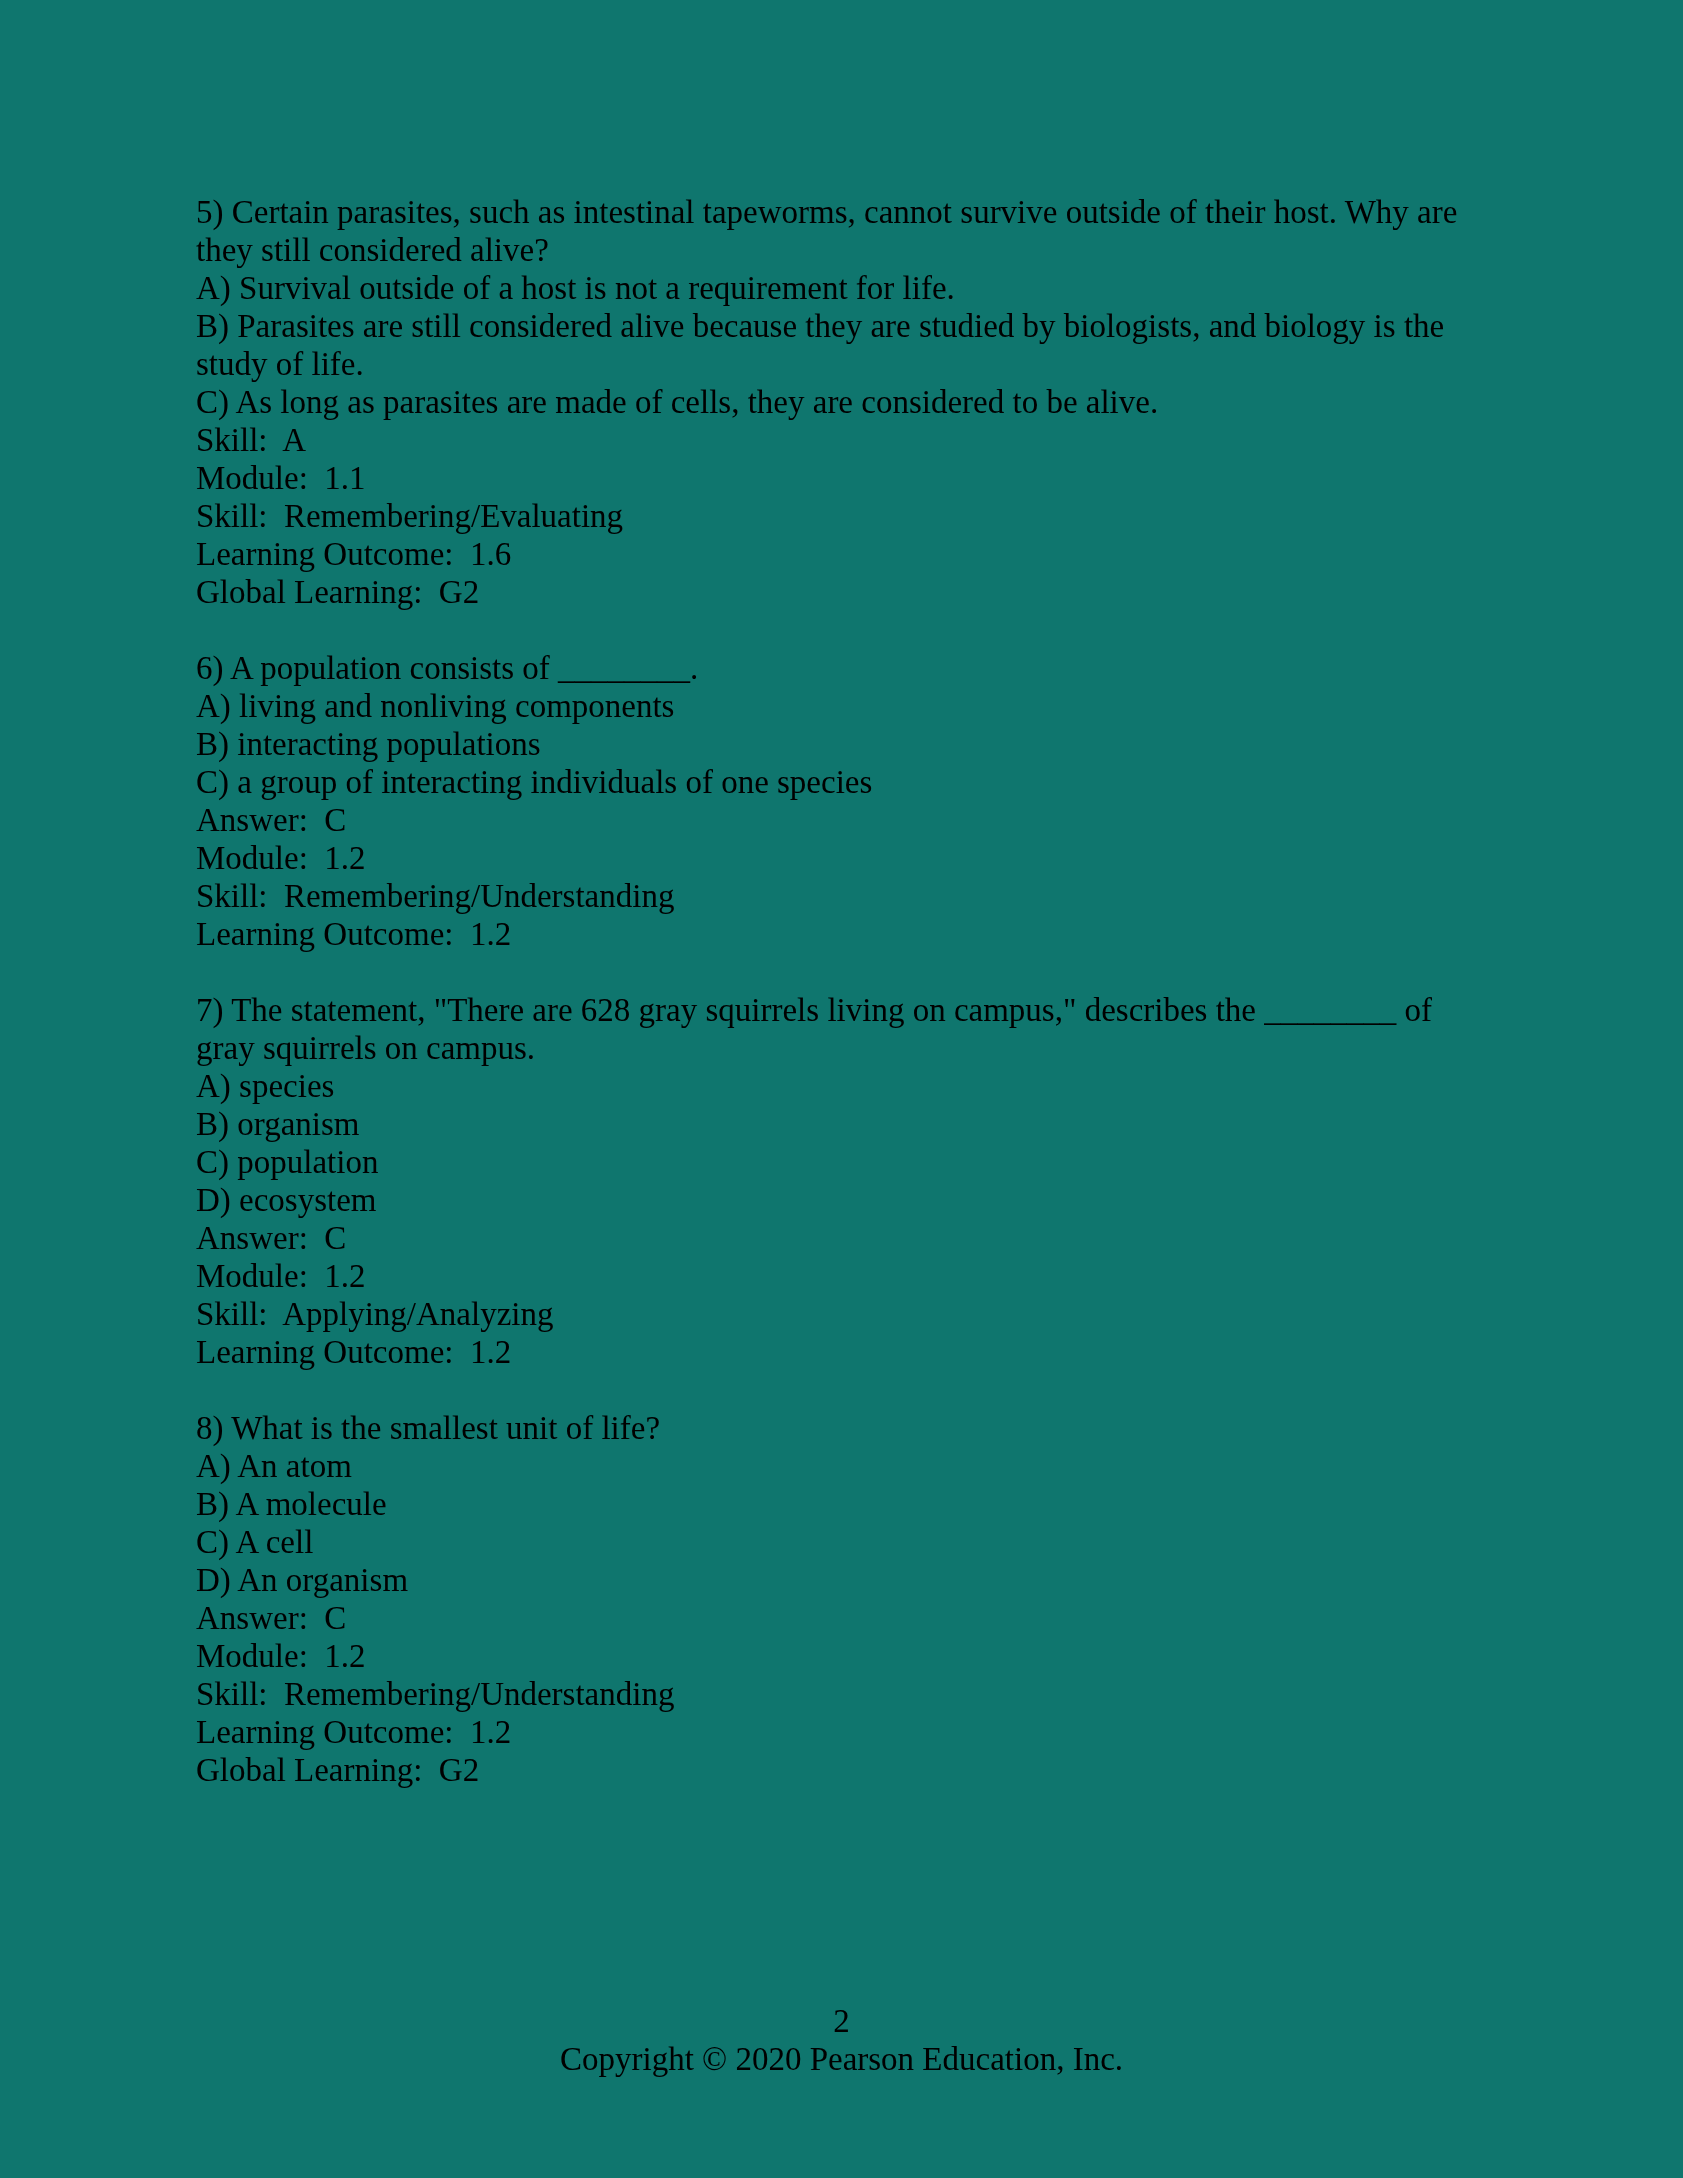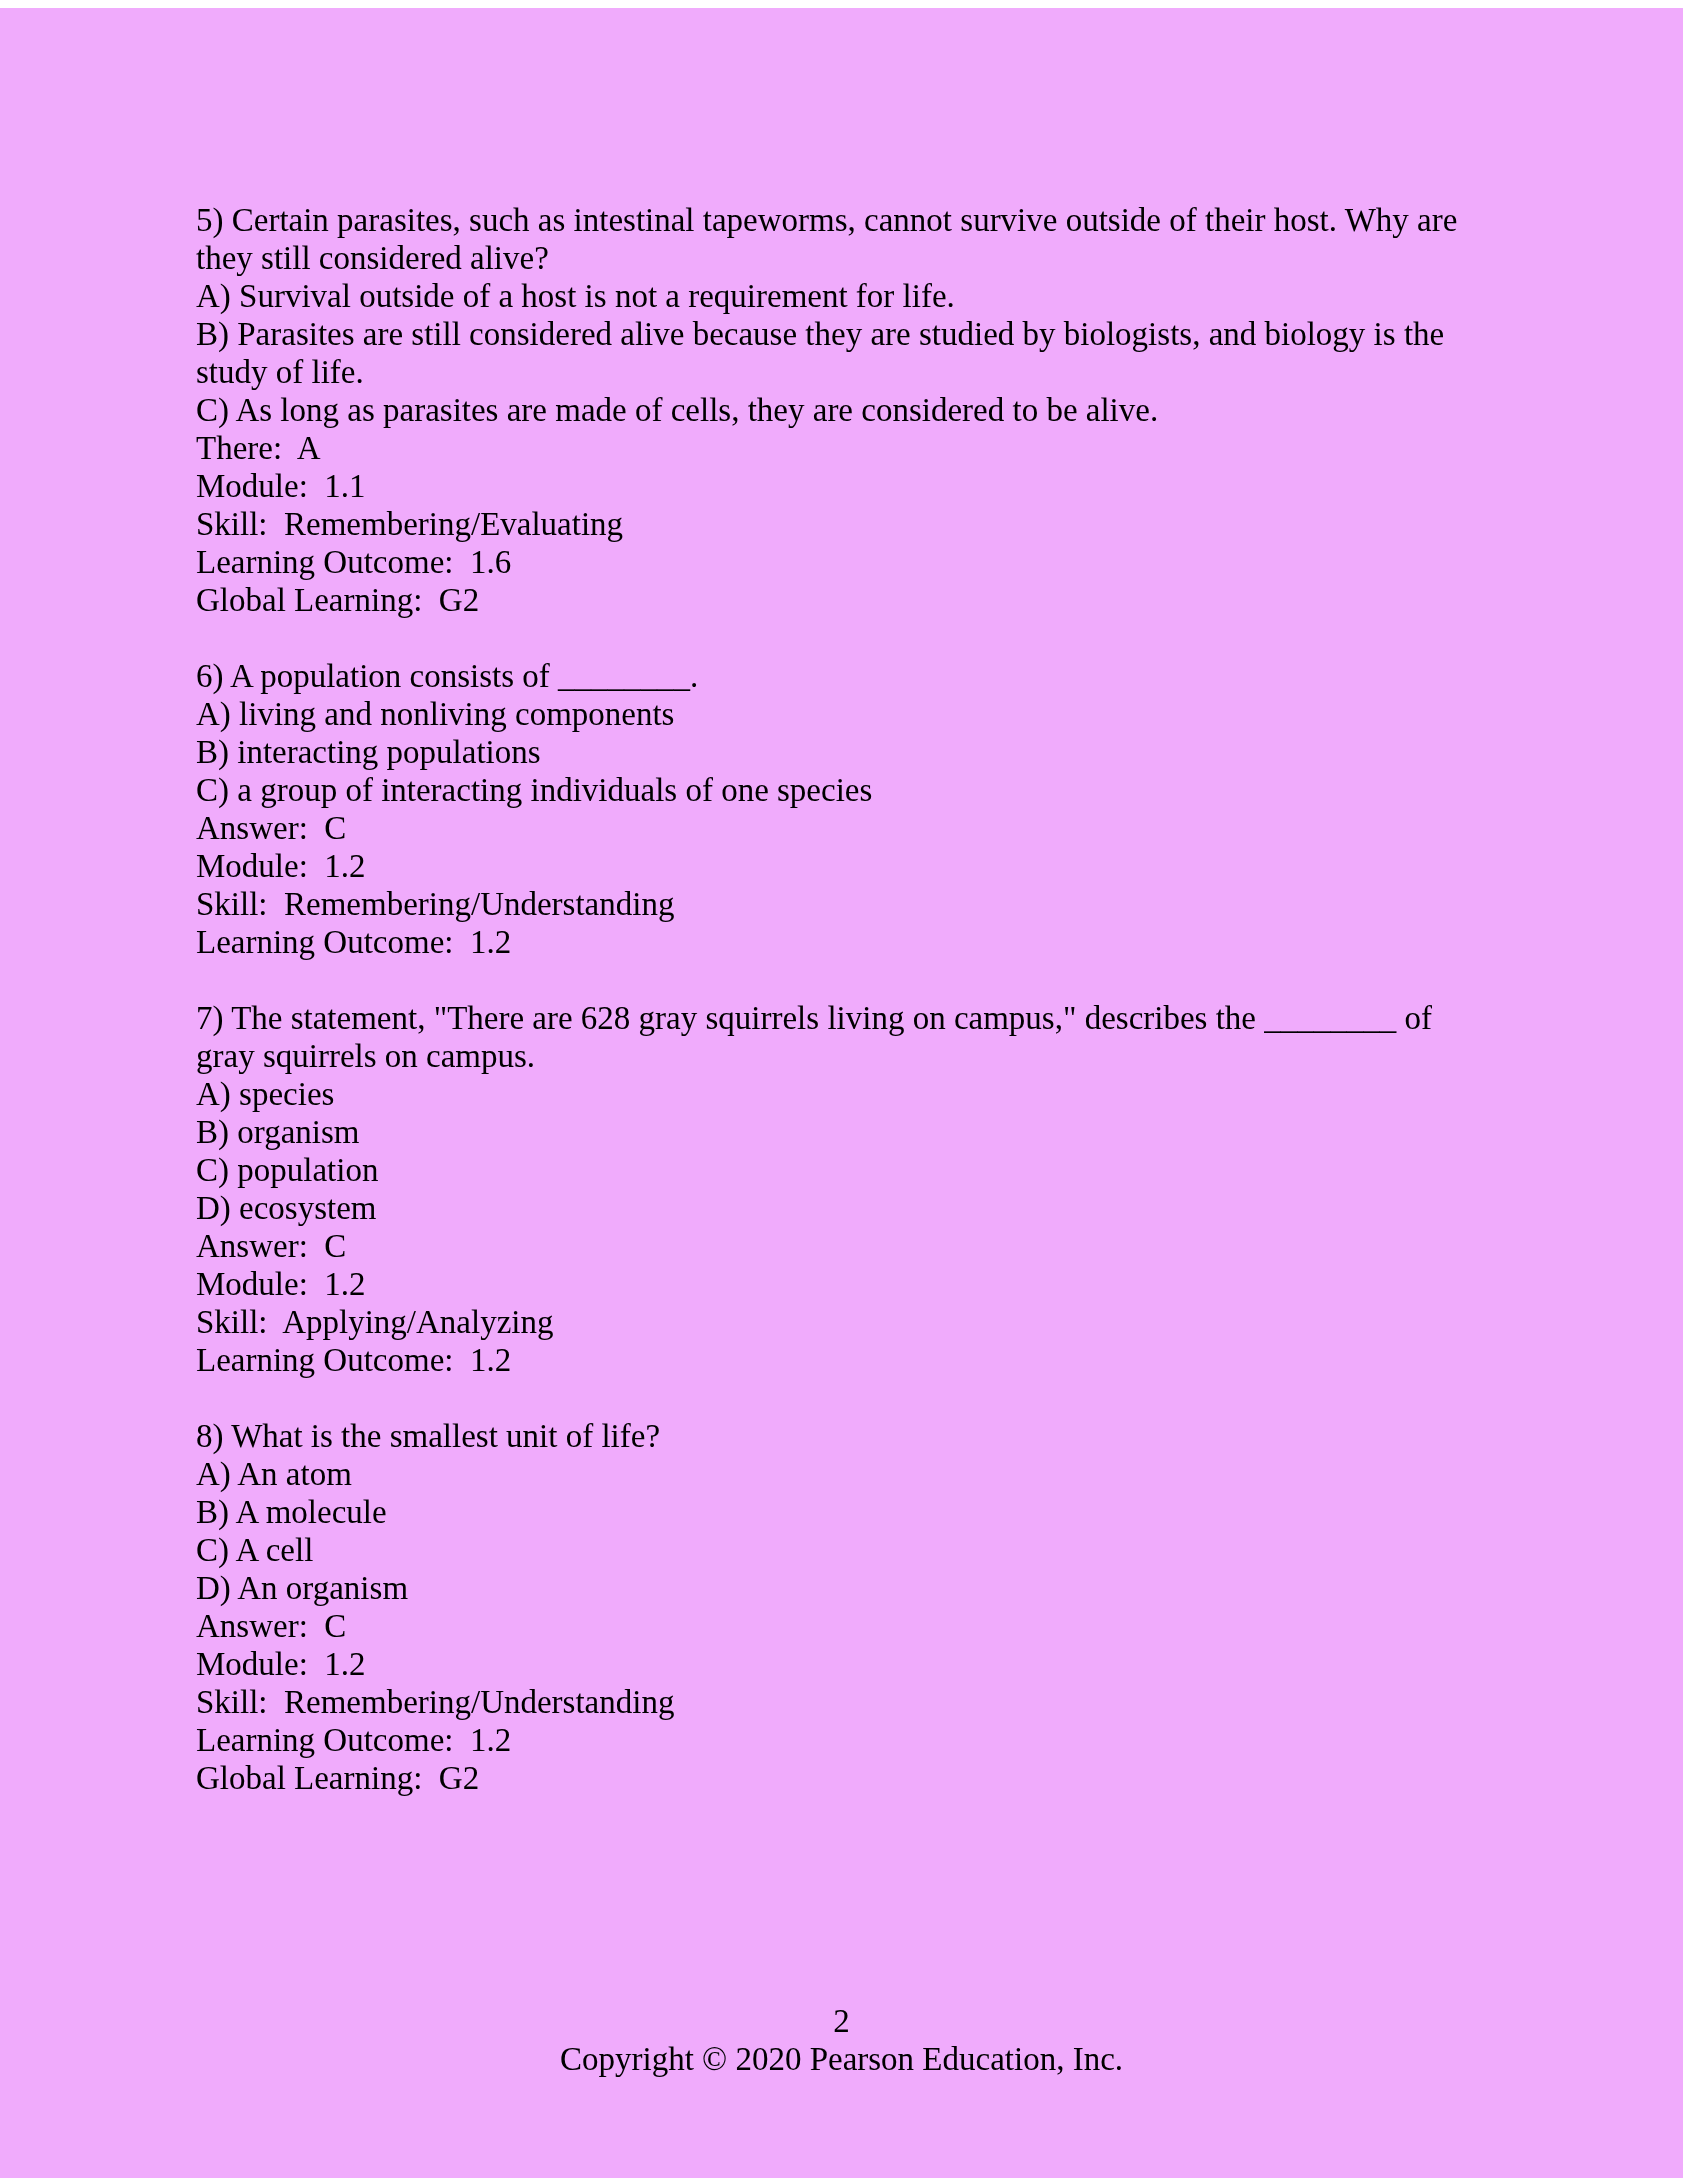--- a/index.html
+++ b/index.html
@@ -11,22 +11,21 @@
   body {
     position: relative;
     font-family: "Liberation Serif", "DejaVu Serif", serif;
     font-size: 33px;
     line-height: 38px;
     color: #000000;
   }
   .page {
     position: absolute;
     inset: 0;
-    background: #f0abfc;
-    margin-top: 8px;
+    background: #0f766e;
   }
   .content {
     position: absolute;
     left: 196px;
     top: 193px;
     width: 1292px;
   }
   .question {
     margin-bottom: 38px;
   }
@@ -45,21 +44,21 @@
 <body>
 
 <div class="page">
   <div class="content">
 
     <div class="question">
       <p class="line">5) Certain parasites, such as intestinal tapeworms, cannot survive outside of their host. Why are they still considered alive?</p>
       <p class="line">A) Survival outside of a host is not a requirement for life.</p>
       <p class="line">B) Parasites are still considered alive because they are studied by biologists, and biology is the study of life.</p>
       <p class="line">C) As long as parasites are made of cells, they are considered to be alive.</p>
-      <p class="line">There:  A</p>
+      <p class="line">Skill:  A</p>
       <p class="line">Module:  1.1</p>
       <p class="line">Skill:  Remembering/Evaluating</p>
       <p class="line">Learning Outcome:  1.6</p>
       <p class="line">Global Learning:  G2</p>
     </div>
 
     <div class="question">
       <p class="line">6) A population consists of ________.</p>
       <p class="line">A) living and nonliving components</p>
       <p class="line">B) interacting populations</p>

